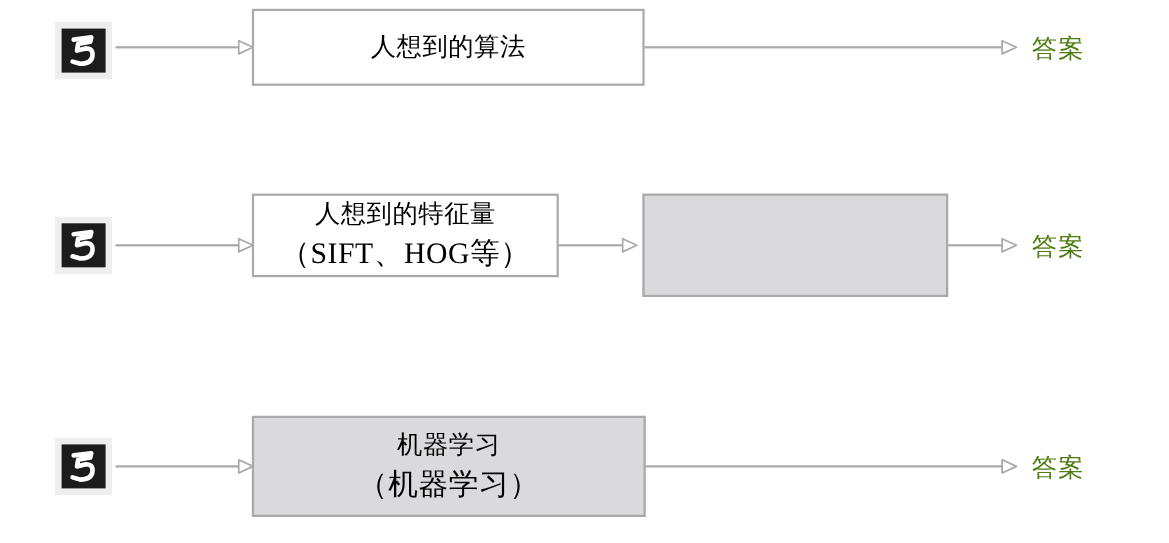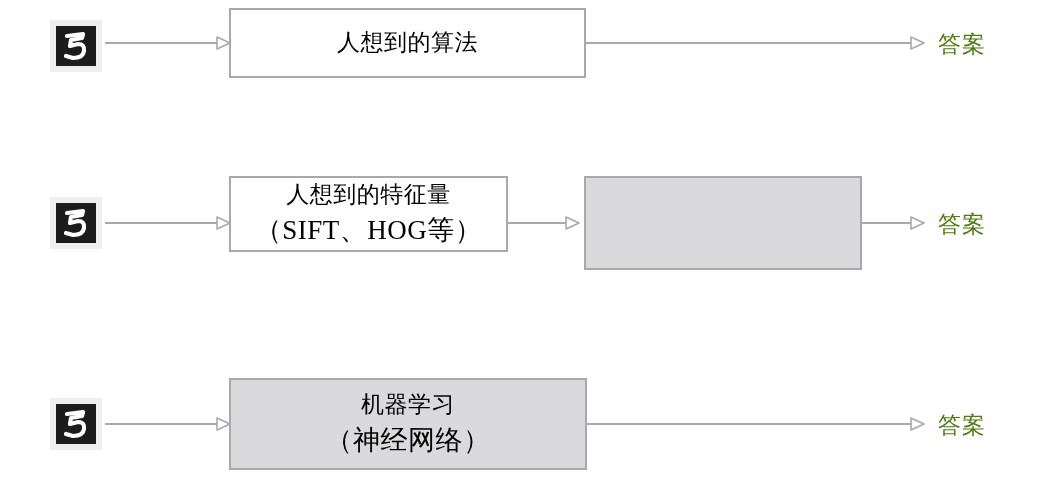--- a/index.html
+++ b/index.html
@@ -165,21 +165,21 @@
 
   <div class="connector" style="left:105px; top:423px; width:118px;"></div>
   <div class="arrowhead" style="left:216px; top:417px;">
     <svg viewBox="0 0 16 14" xmlns="http://www.w3.org/2000/svg">
       <path d="M1 1 L14 7 L1 13 Z" fill="#ffffff" stroke="#a9a9a9" stroke-width="1.6" stroke-linejoin="round"></path>
     </svg>
   </div>
 
   <div class="node-box shaded" style="left:229px; top:378px; width:358px; height:92px;">
     <span class="line1">机器学习</span>
-    <span class="line2">（神经网络）</span>
+    <span class="line2">（机器学习）</span>
   </div>
 
   <div class="connector" style="left:587px; top:423px; width:329px;"></div>
   <div class="arrowhead" style="left:910px; top:417px;">
     <svg viewBox="0 0 16 14" xmlns="http://www.w3.org/2000/svg">
       <path d="M1 1 L14 7 L1 13 Z" fill="#ffffff" stroke="#a9a9a9" stroke-width="1.6" stroke-linejoin="round"></path>
     </svg>
   </div>
   <div class="answer-label" style="left:938px; top:410px;">答案</div>
 

